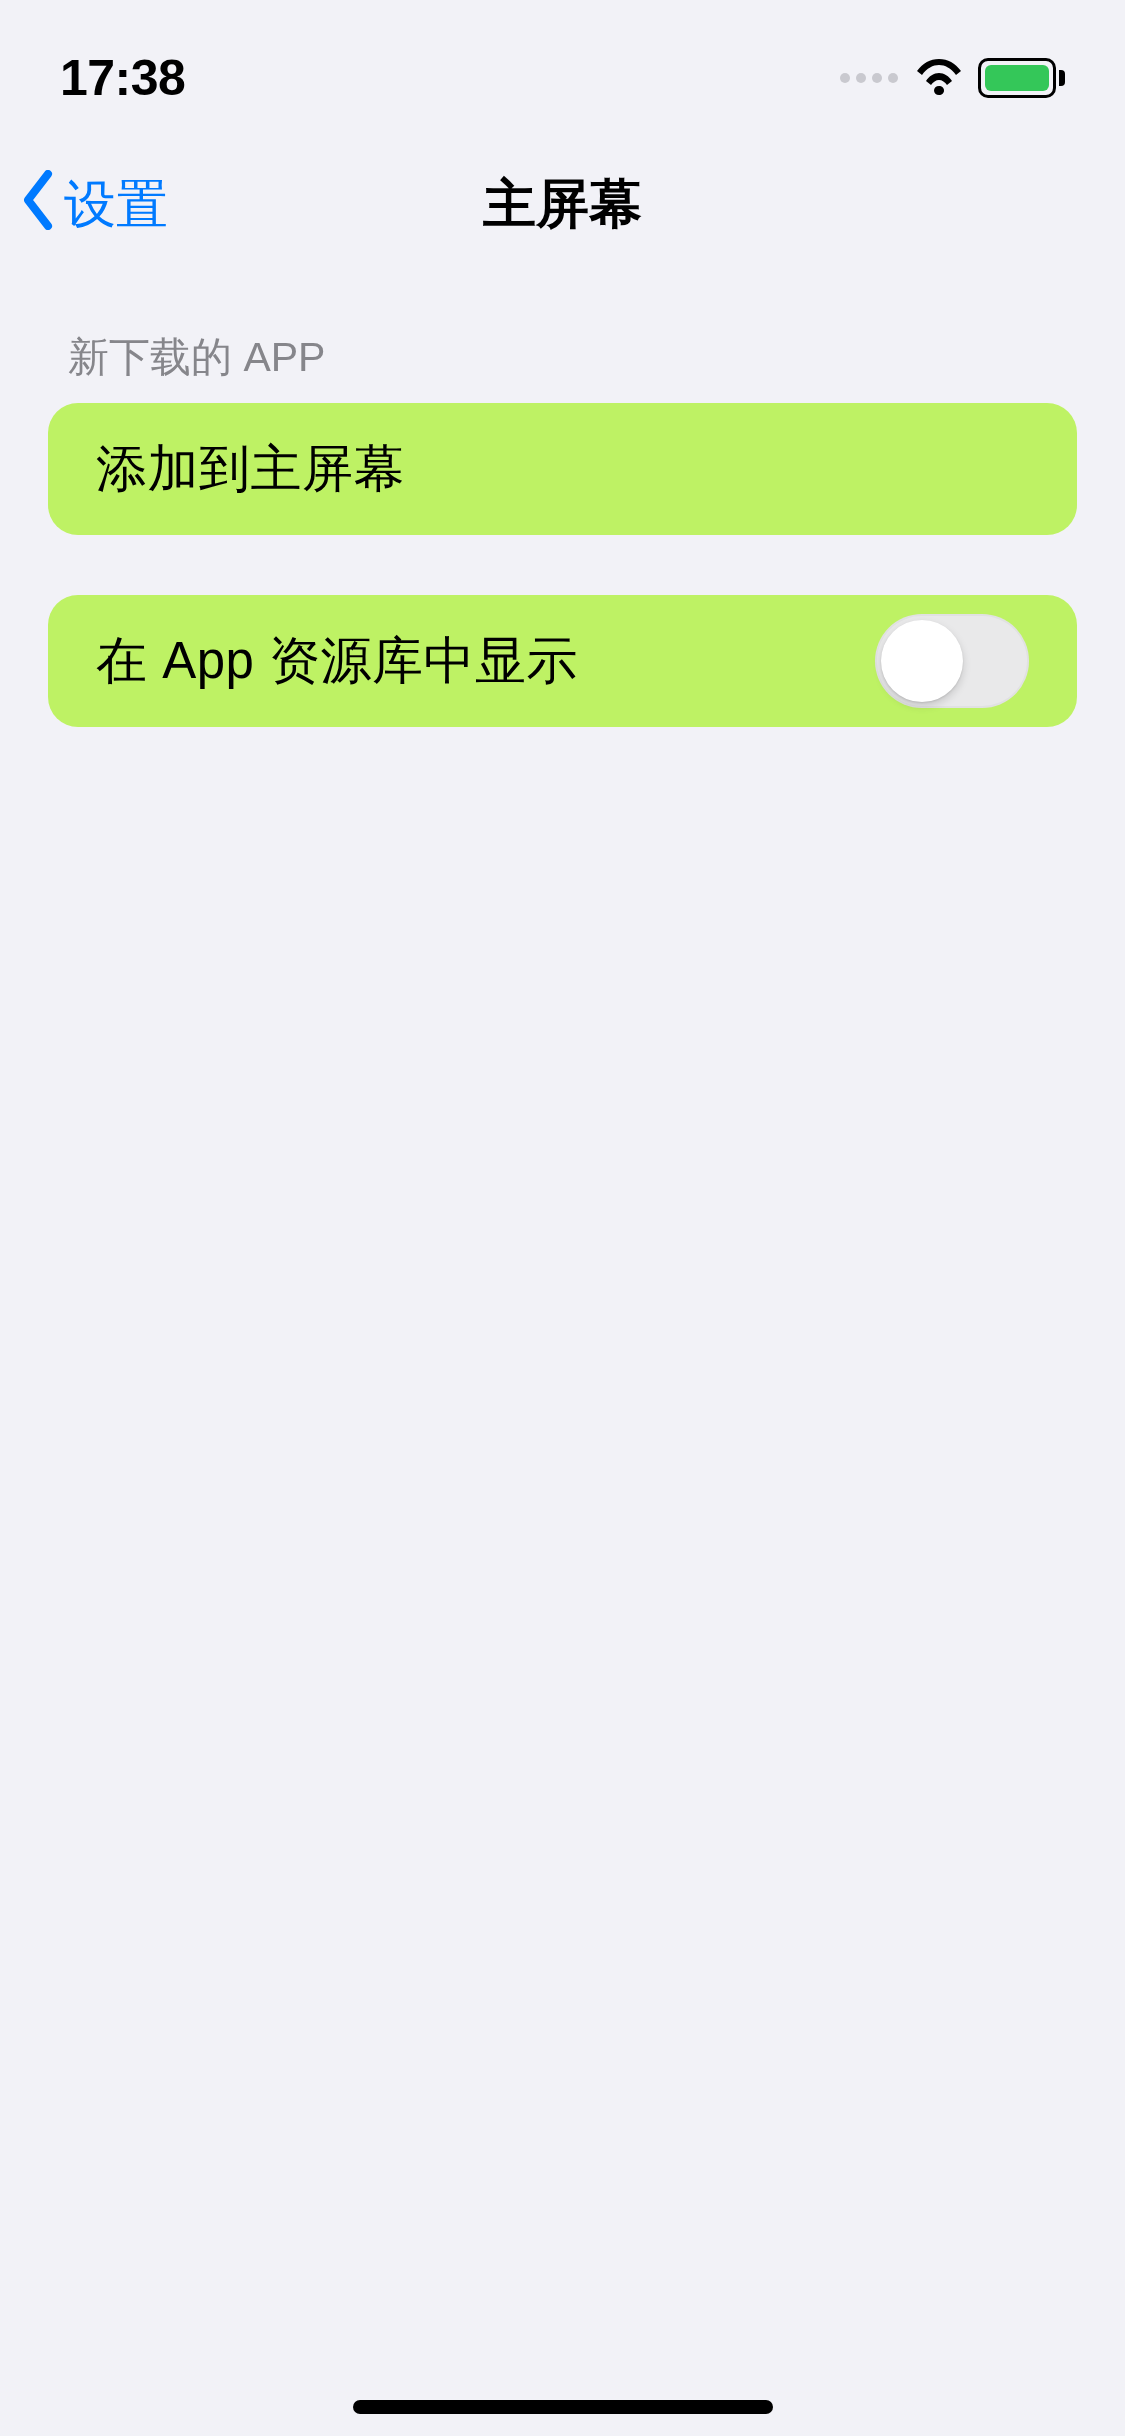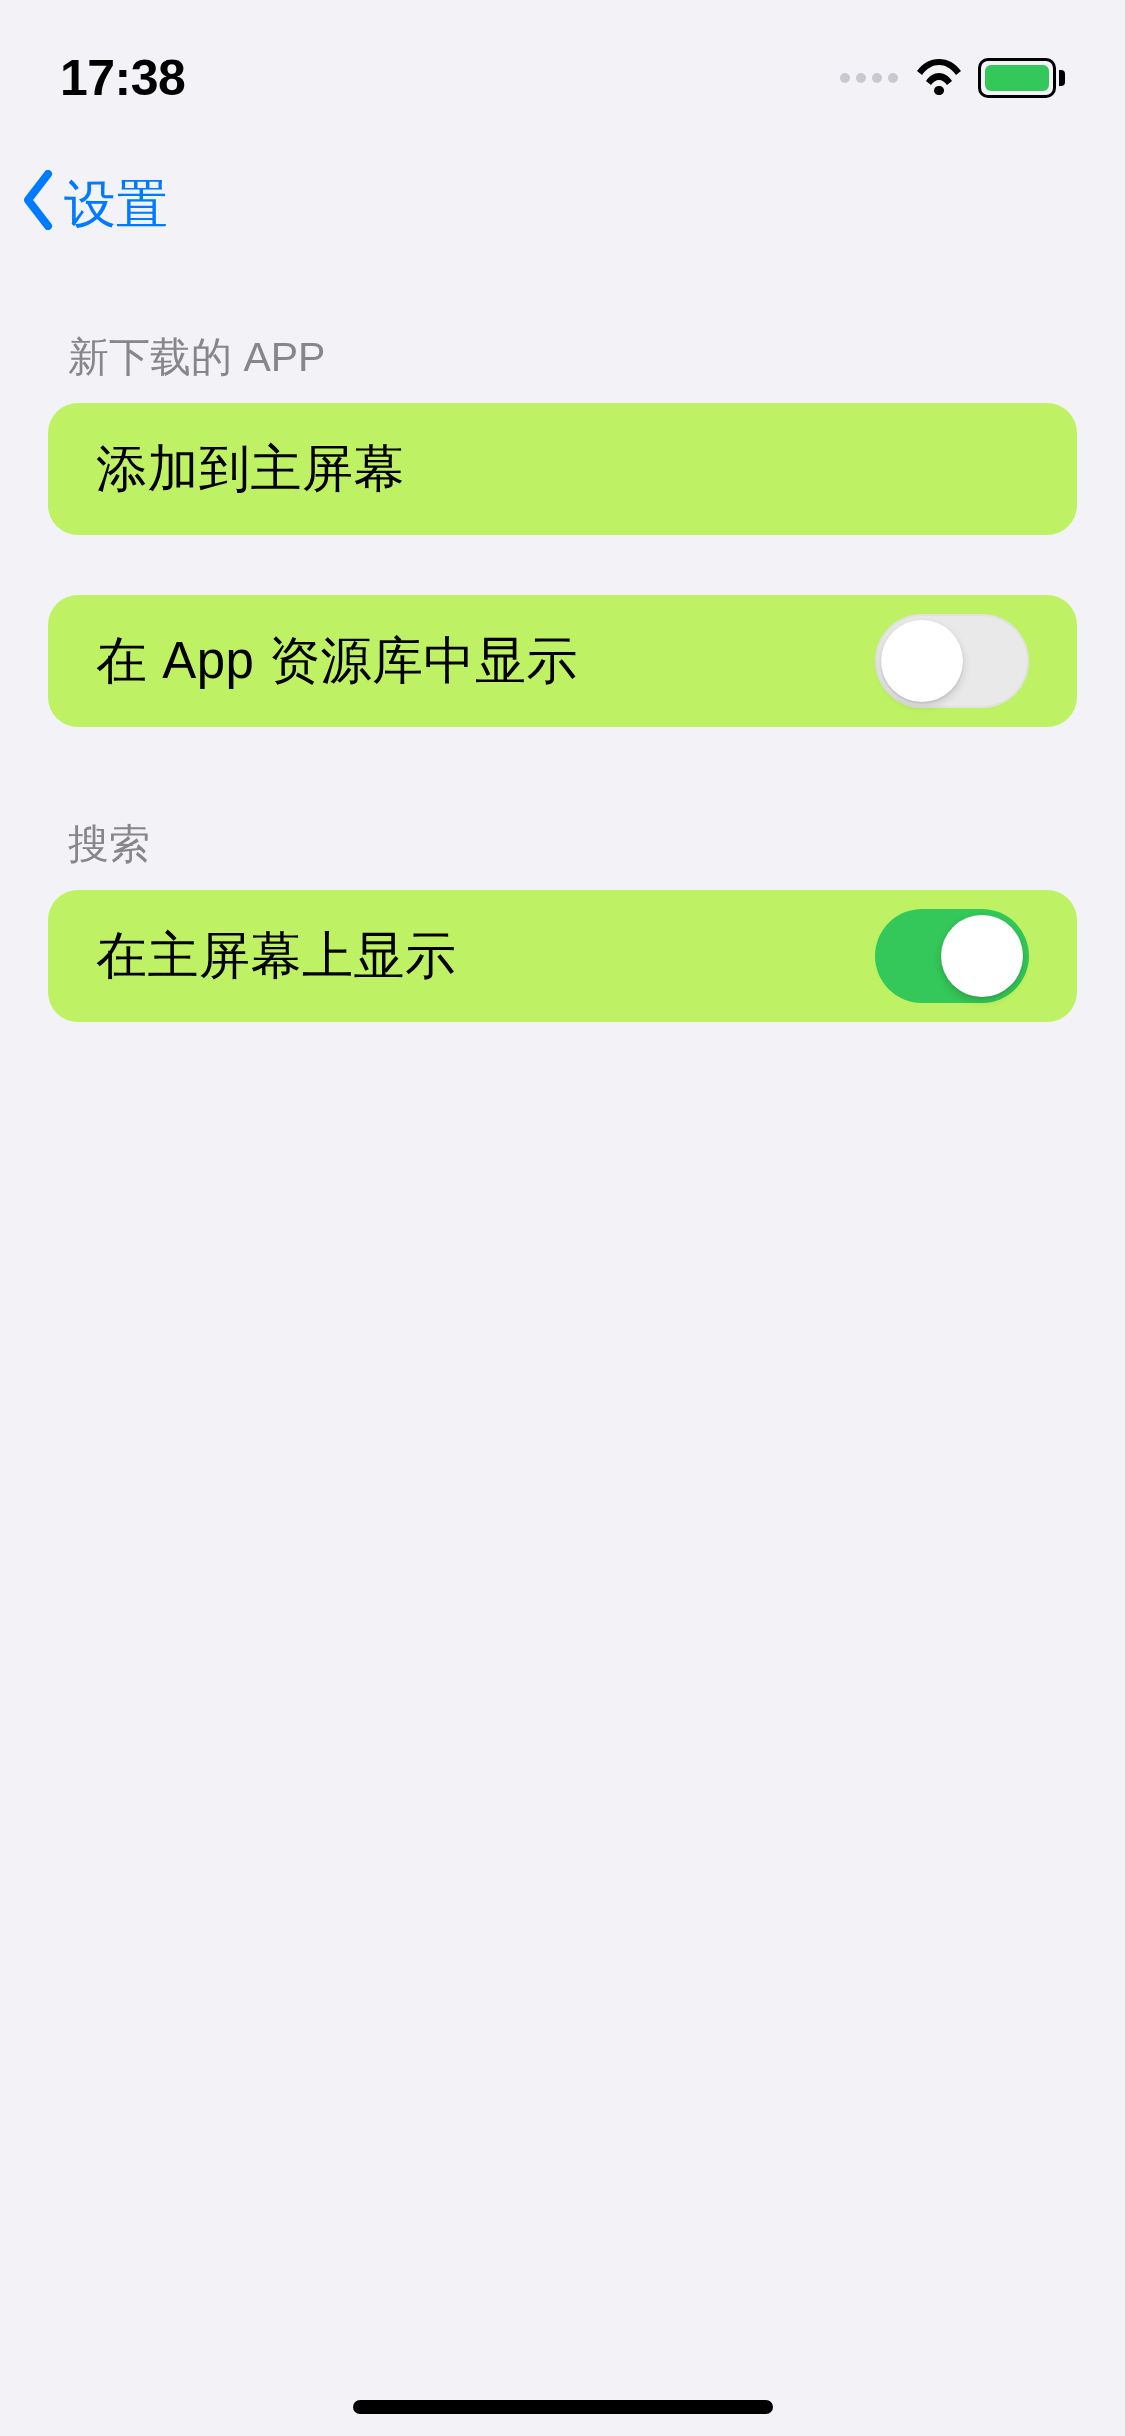--- a/index.html
+++ b/index.html
@@ -219,20 +219,21 @@
   </div>
 </div>
 
 <div class="nav-bar">
   <div class="nav-back">
     <svg class="chevron-left-icon" viewBox="0 0 36 60">
       <polyline points="28,4 8,30 28,56" fill="none" stroke="#007aff" stroke-width="8" stroke-linecap="round" stroke-linejoin="round"></polyline>
     </svg>
     <span>设置</span>
   </div>
+  <div class="nav-title">主屏幕</div>
 </div>
 
 <div class="content">
 
   <div class="section">
     <div class="section-header">新下载的 APP</div>
     <div class="group">
       <div class="row">
         <span class="row-label">添加到主屏幕</span>
       </div>
@@ -243,27 +244,16 @@
     <div class="group">
       <div class="row">
         <span class="row-label">在 App 资源库中显示</span>
         <div class="switch off">
           <div class="knob"></div>
         </div>
       </div>
     </div>
   </div>
 
-  <div class="section">
-    <div class="section-header">搜索</div>
-    <div class="group">
-      <div class="row">
-        <span class="row-label">在主屏幕上显示</span>
-        <div class="switch on">
-          <div class="knob"></div>
-        </div>
-      </div>
-    </div>
-  </div>
 
 </div>
 
 <div class="home-indicator"></div>
 
 </body></html>

